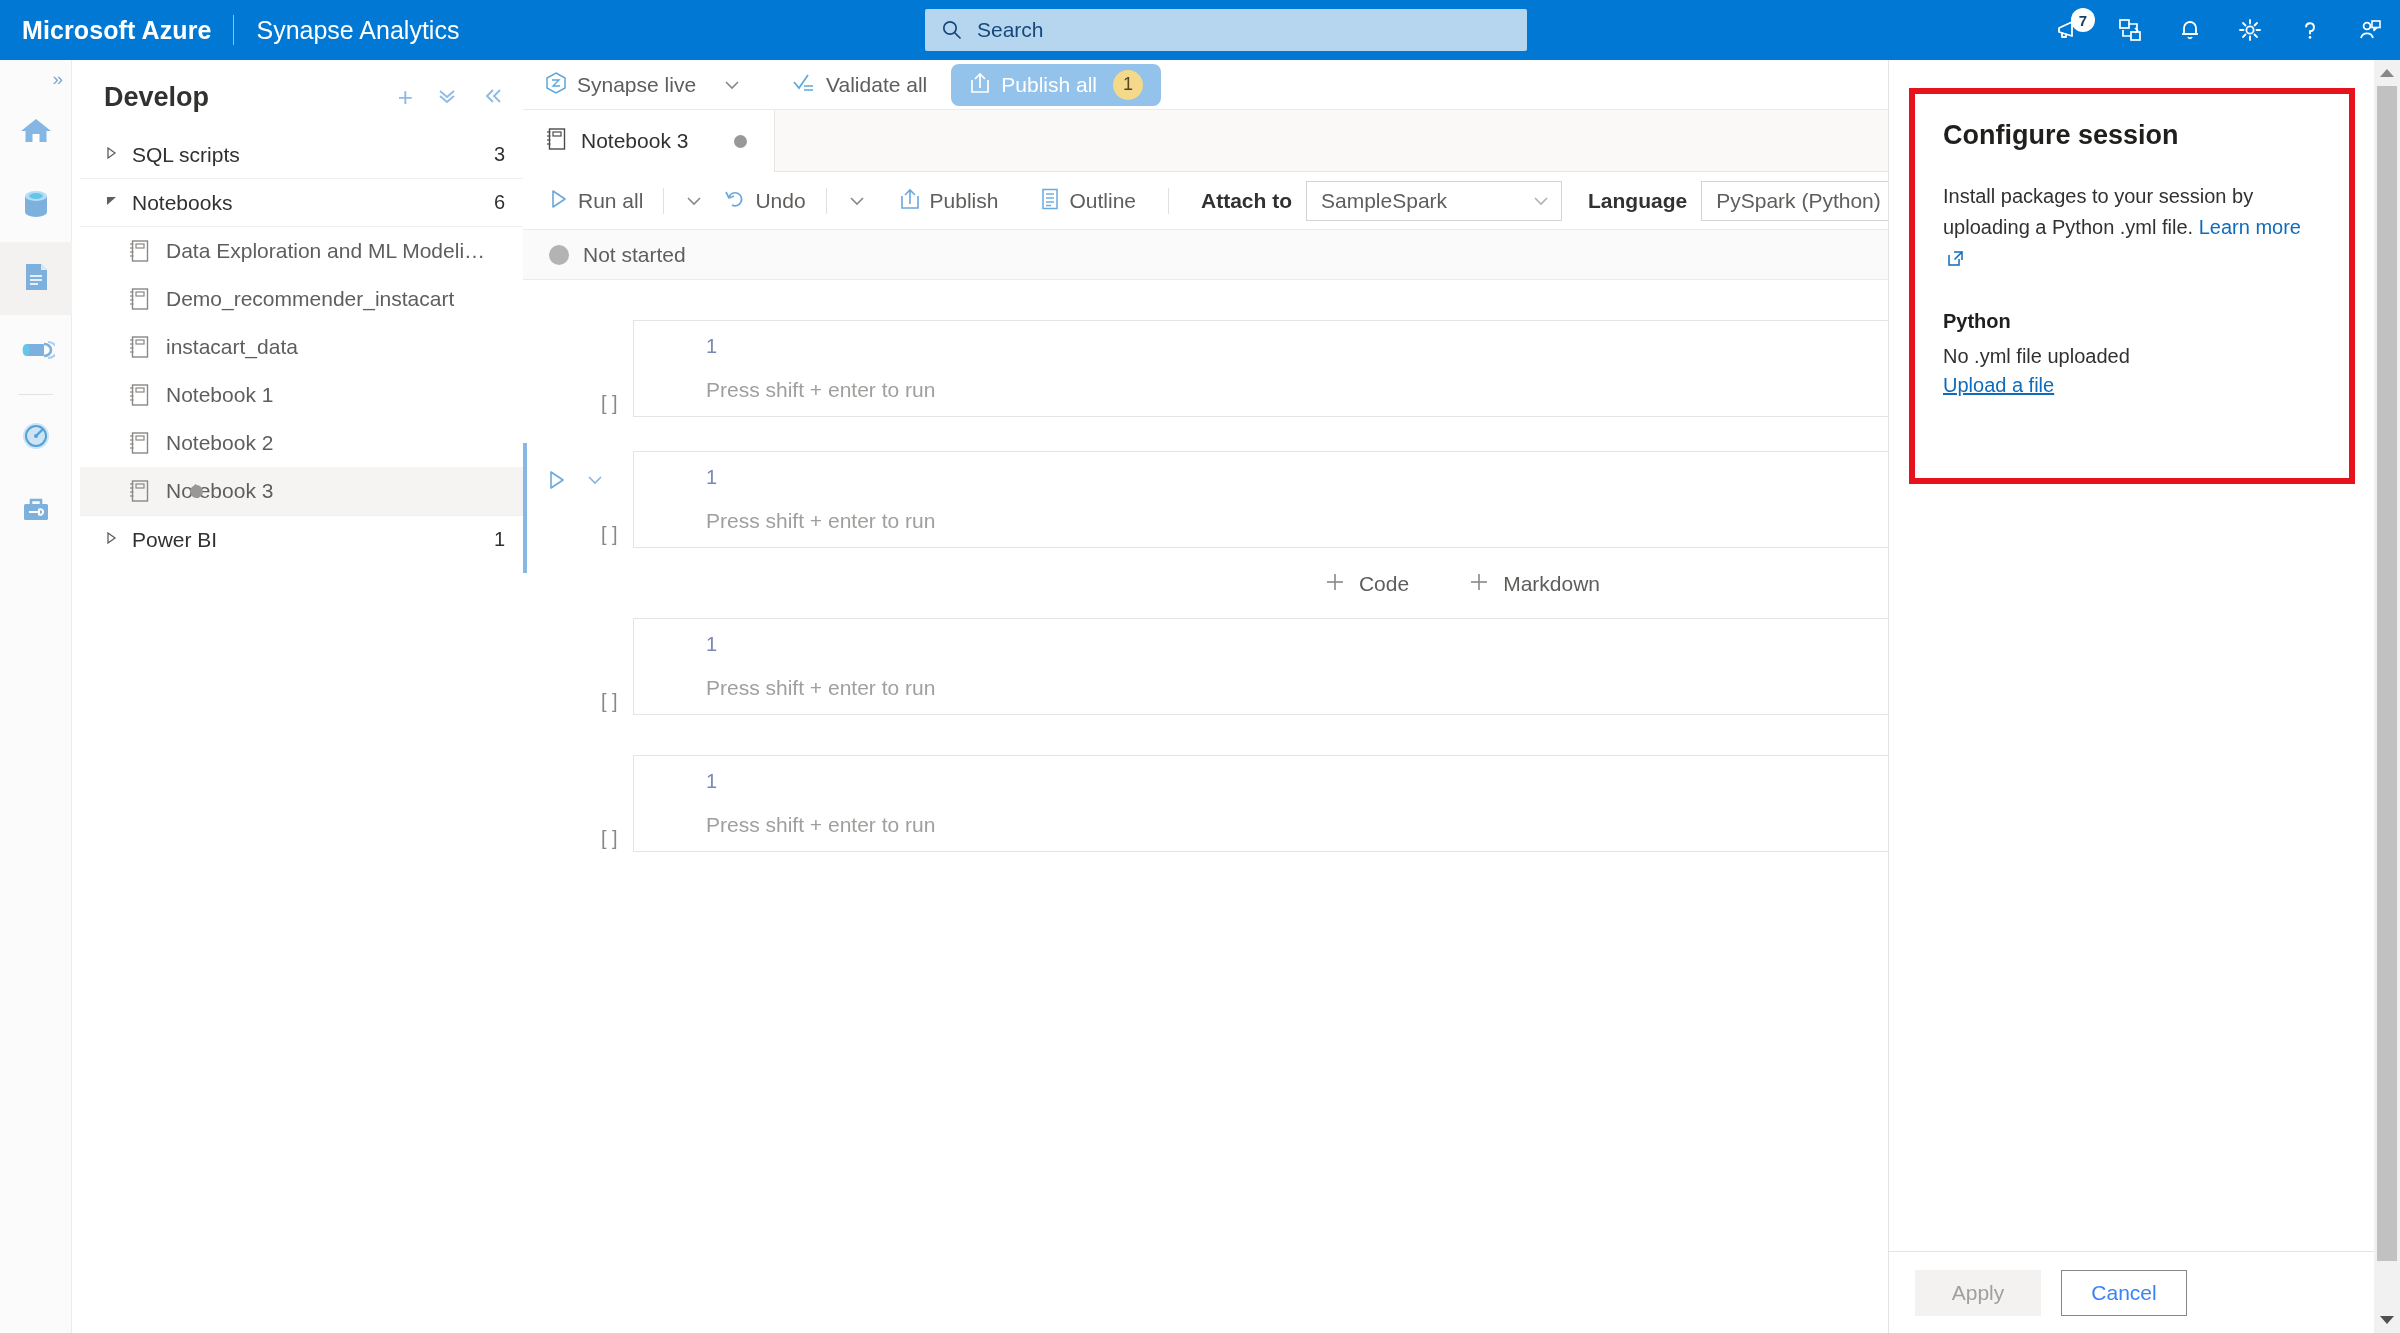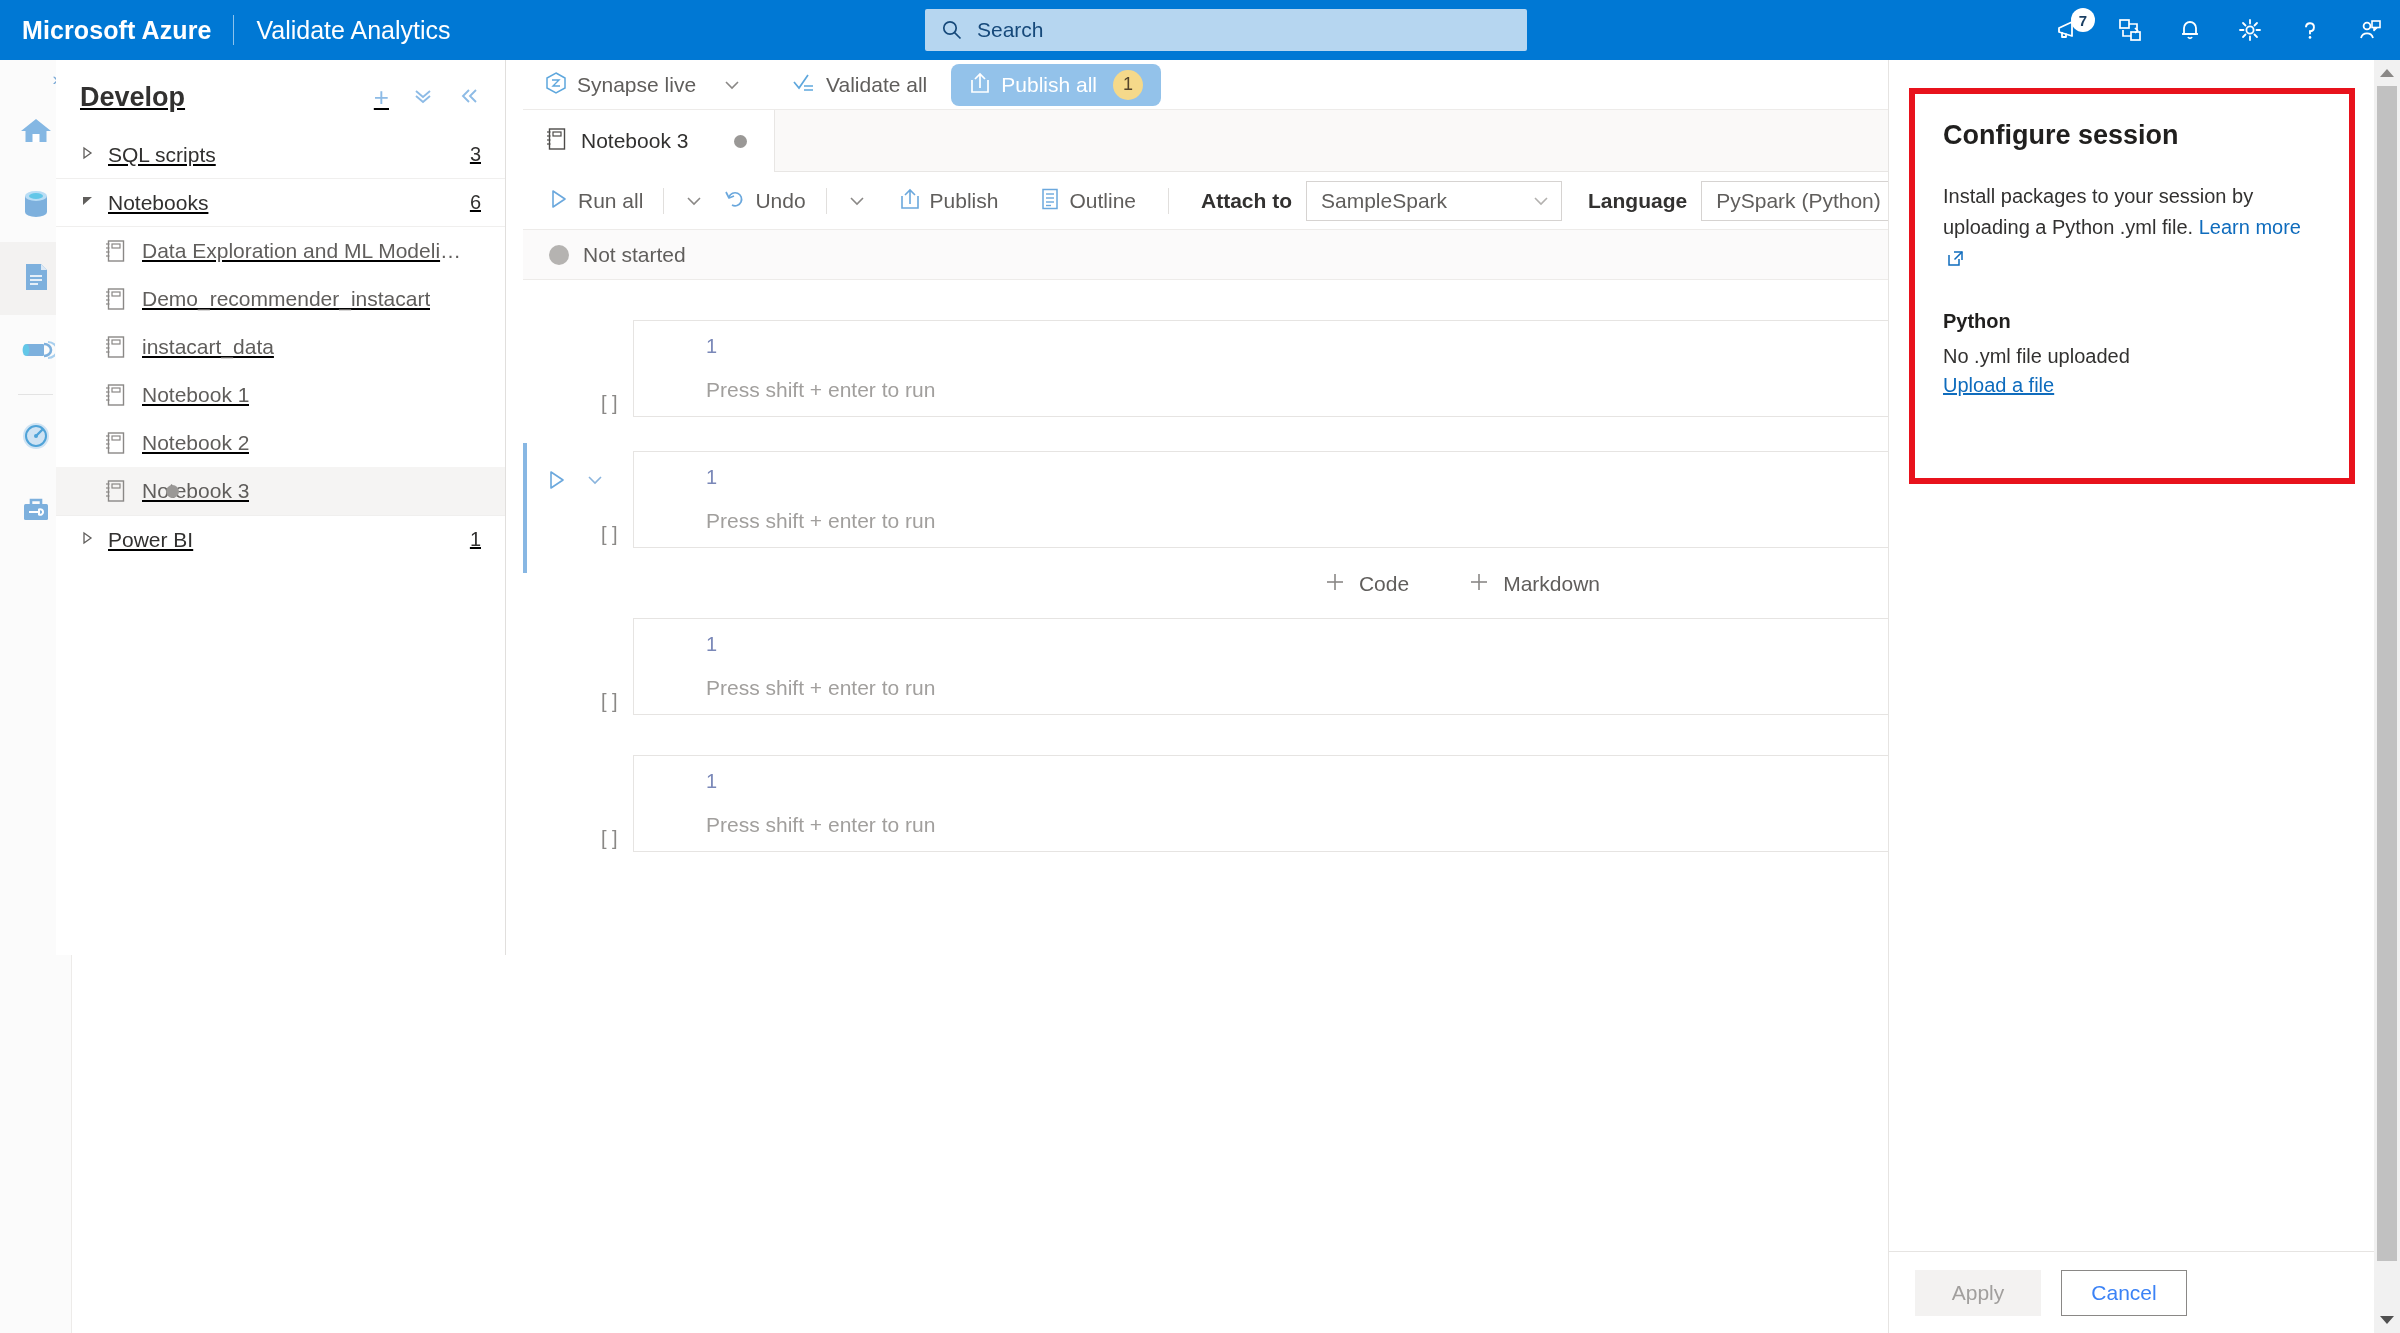--- a/index.html
+++ b/index.html
@@ -61,22 +61,22 @@
   }
   .rail-item {
     width: 72px; height: 73px; display: flex;
     align-items: center; justify-content: center; cursor: pointer;
   }
   .rail-item.sel { background: #f3f2f1; }
   .rail-div { height: 1px; background: #e3e3e3; margin: 6px 18px; }
 
   
   .develop {
-    position: absolute; top: 60px; left: 56px; width: 450px; height: 895px;
-    background: #fff; border-right: 1px solid #e1dfdd; text-decoration: underline;
+    position: absolute; top: 60px; left: 80px; width: 450px; height: 895px;
+    background: #fff; border-right: 1px solid #e1dfdd;
   }
   .develop-head {
     display: flex; align-items: center; padding: 22px 24px 0 24px;
   }
   .develop-title { font-size: 27px; color: #323130; font-weight: 600; flex: 1; }
   .dh-btn { color: #8dbbe6; font-size: 26px; margin-left: 22px; cursor: pointer; }
   .filter-box {
     margin: 18px 24px 0 24px; height: 42px;
     border: 1px solid #d6d3d1; border-radius: 2px;
     display: flex; align-items: center; background: #fff;
@@ -263,21 +263,21 @@
   }
 </style>
 </head>
 <body>
 
 <div id="root">
 
   <div class="topbar">
     <div class="brand">Microsoft Azure</div>
     <div class="brand-sep"></div>
-    <div class="brand-sub">Validate Analytics</div>
+    <div class="brand-sub">Synapse Analytics</div>
 
     <div class="search-wrap">
       <span class="search-icon">
         <svg width="22" height="22" viewBox="0 0 22 22">
           <circle cx="9" cy="9" r="6.2" fill="none" stroke="#16497a" stroke-width="1.7"></circle>
           <line x1="13.6" y1="13.6" x2="19.5" y2="19.5" stroke="#16497a" stroke-width="1.7"></line>
         </svg>
       </span>
       <span class="search-ph">Search</span>
     </div>

